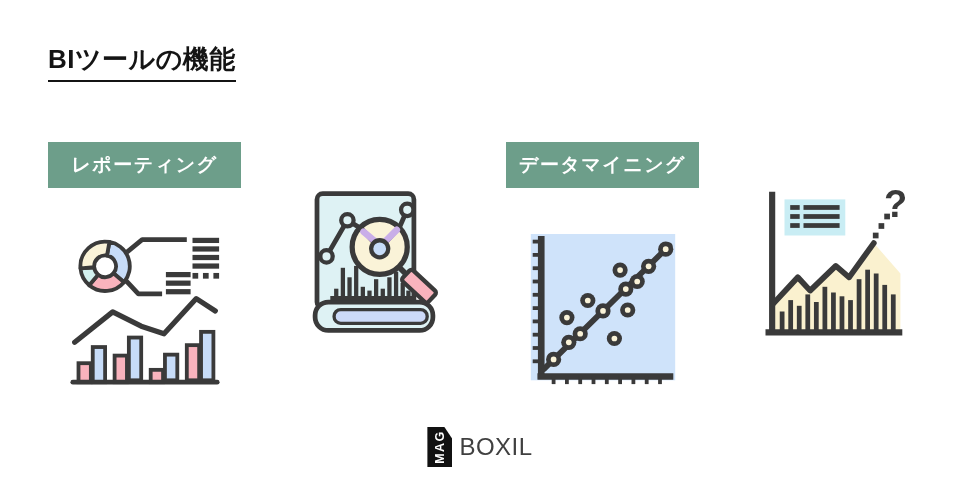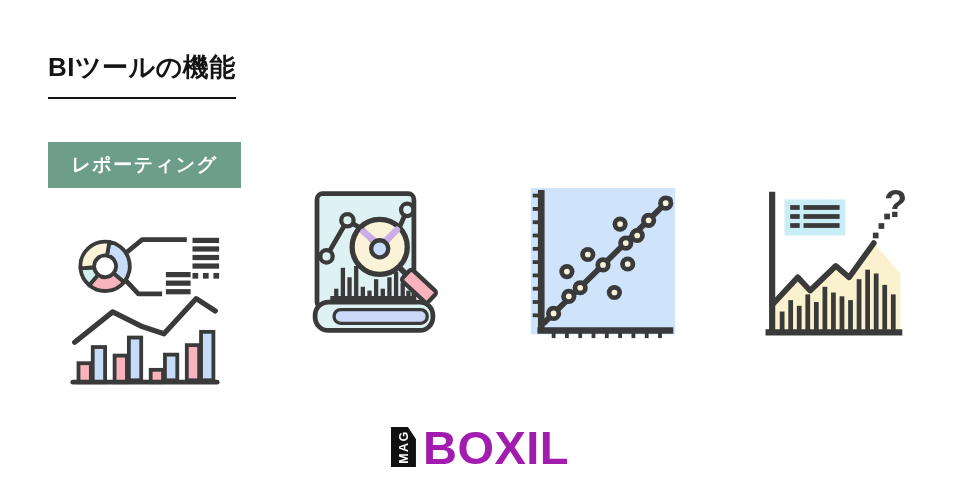--- a/index.html
+++ b/index.html
@@ -24,23 +24,22 @@
     font-family:"Liberation Sans","DejaVu Sans",sans-serif;
     position:relative;
     overflow:hidden;
   }
   .page{position:absolute;inset:0;}
   .page-title{
     position:absolute;left:48px;top:42px;
     font-size:26px;font-weight:bold;color:var(--ink);
     display:inline-block;
     border-bottom:2.5px solid var(--ink);
-    padding-bottom:12px;
+    padding-bottom:3px;
     letter-spacing:0.5px;
-    margin-top:8px;
   }
   .columns{
     position:absolute;left:48px;top:142px;
     display:flex;gap:36px;
   }
   .column{width:193px;display:flex;flex-direction:column;align-items:center;}
   .badge{
     width:100%;height:46px;
     background:var(--badge-green);
     color:#ffffff;
@@ -58,21 +57,21 @@
   .mag-tag{
     width:25px;height:40px;background:#111;
     clip-path:polygon(0 0,68% 0,100% 30%,100% 100%,0 100%);
     display:flex;align-items:center;justify-content:center;
   }
   .mag-tag span{
     transform:rotate(-90deg);
     color:#fff;font-size:12.5px;font-weight:bold;letter-spacing:1.5px;
   }
   .boxil-name{
-    font-size:47px;font-weight:700;color:#a21caf;letter-spacing:0.5px;
+    font-size:24px;font-weight:400;color:#404040;letter-spacing:0.5px;
     line-height:1;
   }
   svg{display:block;}
 </style>
 </head>
 <body>
 
 <div class="page">
 
   <h1 class="page-title">BIツールの機能</h1>
@@ -156,20 +155,21 @@
           <rect x="94" y="96" width="4.5" height="22" fill="var(--outline-dark)"></rect>
           <rect x="101" y="90" width="4.5" height="28" fill="var(--outline-dark)"></rect>
           <rect x="108" y="102" width="4.5" height="16" fill="var(--outline-dark)"></rect>
           <rect x="114" y="110" width="4.5" height="8" fill="var(--outline-dark)"></rect>
           <path d="M 34 118 H 120" stroke="var(--outline-dark)" stroke-width="4.5"></path>
         </svg>
       </div>
     </div>
 
     <div class="column">
+      <div class="badge">データマイニング</div>
       <div class="icon-box">
         <svg width="152" height="156" viewBox="0 0 160 164">
           <rect x="4" y="2" width="152" height="154" fill="var(--scatter-bg)"></rect>
 
           <line x1="15" y1="4" x2="15" y2="154" stroke="var(--outline-dark)" stroke-width="7"></line>
           <line x1="11" y1="152" x2="154" y2="152" stroke="var(--outline-dark)" stroke-width="7"></line>
           <g stroke="var(--outline-dark)" stroke-width="4">
             <line x1="6" y1="10" x2="15" y2="10"></line>
               <line x1="6" y1="24" x2="15" y2="24"></line>
             <line x1="6" y1="38" x2="15" y2="38"></line>

